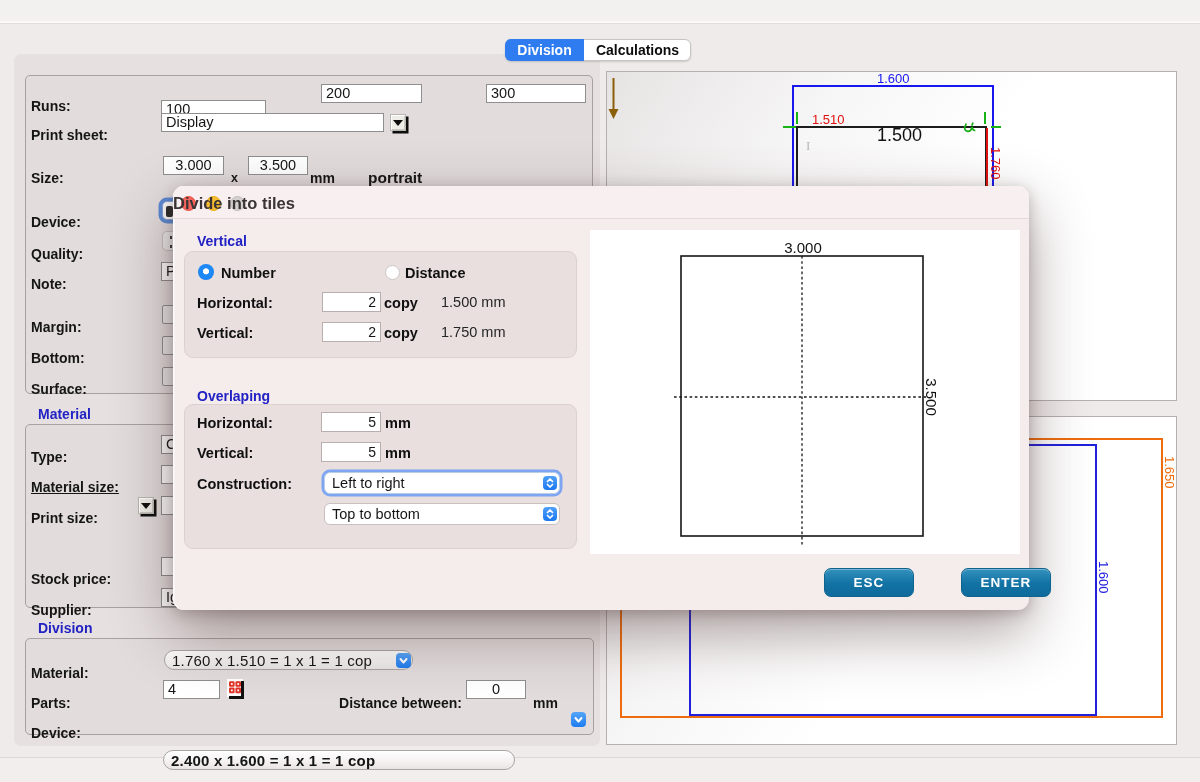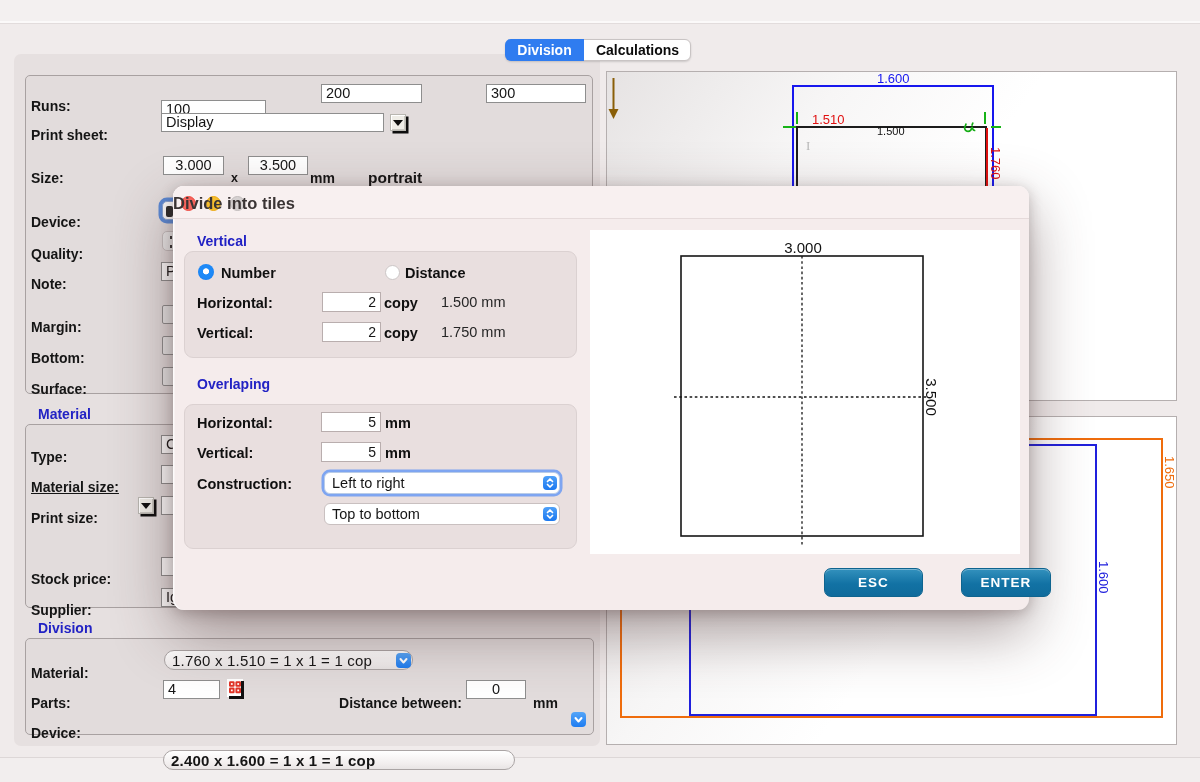--- a/index.html
+++ b/index.html
@@ -139,21 +139,21 @@
 
   <line x1="7.5" y1="7" x2="7.5" y2="39" stroke="#8a5f08" stroke-width="2"></line>
   <polygon points="2.5,38 12.5,38 7.5,48" fill="#8a5f08"></polygon>
 </svg>
 
 <div class="abs" style="left:792px;top:85px;width:202px;height:110px;border:2px solid #1717ee;"></div>
 
 <div class="abs" style="left:796px;top:126px;width:191px;height:70px;border:2px solid #1c1c1c;"></div>
 <div class="abs" style="left:986px;top:128px;width:2px;height:68px;background:#e01010;"></div>
 <div class="val" style="left:877px;top:71px;color:#1717ee;font-size:13px;">1.600</div>
-<div class="val" style="left:877px;top:125px;color:#111;font-size:11px;">1.500</div>
+<div class="val" style="left:877px;top:125px;color:#111;font-size:18px;">1.500</div>
 <div class="val" style="left:812px;top:112px;color:#e01010;font-size:13px;">1.510</div>
 <div class="val" style="left:806px;top:138px;color:#b9b9b9;font-family:'Liberation Serif',serif;font-size:13px;">I</div>
 <div class="rot" style="left:1003px;top:147px;color:#e01010;font-size:13px;">1.760</div>
 <svg class="abs" style="left:770px;top:105px;" width="240" height="30">
   <line x1="27" y1="7" x2="27" y2="19" stroke="#17b317" stroke-width="2"></line>
   <line x1="13" y1="22" x2="26" y2="22" stroke="#17b317" stroke-width="2"></line>
   <line x1="215" y1="7" x2="215" y2="19" stroke="#17b317" stroke-width="2"></line>
   <line x1="221" y1="22" x2="231" y2="22" stroke="#17b317" stroke-width="2"></line>
   <path d="M196.2,18.5 l-1.2,3.2 M203,17.5 l-1.2,3.2 M194.6,21.5 q-0.3,4.8 3.4,4.8 q3.2,0 3.7,-4 M201.9,21.8 q1.3,4.6 3.3,3.4" fill="none" stroke="#14ad14" stroke-width="1.7"></path>
 </svg>
@@ -187,21 +187,21 @@
 <div class="dlbl" style="left:197px;top:295px;">Horizontal:</div>
 <div class="dinp" style="left:322px;top:292px;width:59px;height:20px;text-align:right;padding:1px 4px 0 0;">2</div>
 <div class="dlbl" style="left:384px;top:295px;">copy</div>
 <div class="val" style="left:441px;top:294px;font-size:14.5px;color:#262626;">1.500 mm</div>
 
 <div class="dlbl" style="left:197px;top:325px;">Vertical:</div>
 <div class="dinp" style="left:322px;top:322px;width:59px;height:20px;text-align:right;padding:1px 4px 0 0;">2</div>
 <div class="dlbl" style="left:384px;top:325px;">copy</div>
 <div class="val" style="left:441px;top:324px;font-size:14.5px;color:#262626;">1.750 mm</div>
 
-<div class="hdr" style="left:197px;top:376px;">Overlaping</div>
+<div class="hdr" style="left:197px;top:388px;">Overlaping</div>
 <div class="dgb" style="left:184px;top:404px;width:393px;height:145px;"></div>
 
 <div class="dlbl" style="left:197px;top:415px;">Horizontal:</div>
 <div class="dinp" style="left:321px;top:412px;width:60px;height:20px;text-align:right;padding:1px 4px 0 0;">5</div>
 <div class="dlbl" style="left:385px;top:415px;">mm</div>
 
 <div class="dlbl" style="left:197px;top:445px;">Vertical:</div>
 <div class="dinp" style="left:321px;top:442px;width:60px;height:20px;text-align:right;padding:1px 4px 0 0;">5</div>
 <div class="dlbl" style="left:385px;top:445px;">mm</div>
 
@@ -224,14 +224,14 @@
 
 <div class="abs" style="left:590px;top:230px;width:430px;height:324px;background:#fff;"></div>
 <svg class="abs" style="left:590px;top:230px;" width="430" height="324">
   <rect x="91" y="26" width="242" height="280" fill="none" stroke="#161616" stroke-width="1.6"></rect>
   <line x1="212" y1="26" x2="212" y2="315" stroke="#161616" stroke-width="1.3" stroke-dasharray="2.6 2.6"></line>
   <line x1="84" y1="167" x2="338" y2="167" stroke="#161616" stroke-width="1.3" stroke-dasharray="2.6 2.6"></line>
   <text x="213" y="23" font-size="15" text-anchor="middle" fill="#111" font-family="Liberation Sans">3.000</text>
   <text x="336" y="167" font-size="15" text-anchor="middle" fill="#111" font-family="Liberation Sans" transform="rotate(90 336 167)">3.500</text>
 </svg>
 
-<div class="abs" style="left:824px;top:568px;width:99px;height:29px;border-radius:7px;background:linear-gradient(#3391bd,#1272a4 55%,#0f6b9c);border:1px solid #0e648f;box-shadow:inset 0 1px 0 rgba(255,255,255,.35);color:#fff;font-weight:bold;font-size:13.5px;text-align:center;line-height:27px;letter-spacing:1px;">ESC</div>
+<div class="abs" style="left:824px;top:568px;width:90px;height:29px;border-radius:7px;background:linear-gradient(#3391bd,#1272a4 55%,#0f6b9c);border:1px solid #0e648f;box-shadow:inset 0 1px 0 rgba(255,255,255,.35);color:#fff;font-weight:bold;font-size:13.5px;text-align:center;line-height:27px;letter-spacing:1px;">ESC</div>
 <div class="abs" style="left:927px;top:568px;width:90px;height:29px;border-radius:7px;background:linear-gradient(#3391bd,#1272a4 55%,#0f6b9c);border:1px solid #0e648f;box-shadow:inset 0 1px 0 rgba(255,255,255,.35);color:#fff;font-weight:bold;font-size:13.5px;text-align:center;line-height:27px;letter-spacing:1px;margin-left:34px;">ENTER</div>
 
 </body></html>

